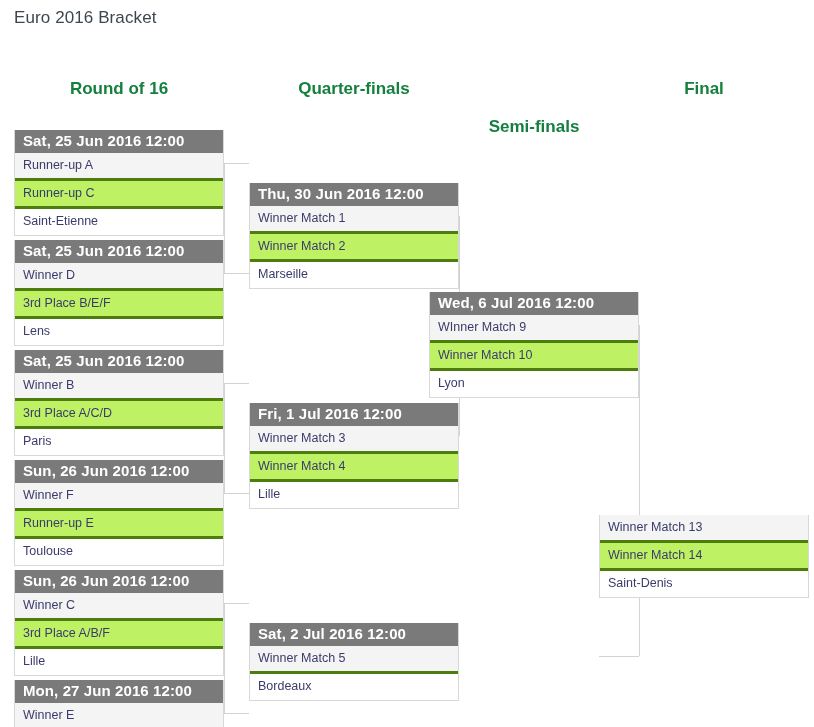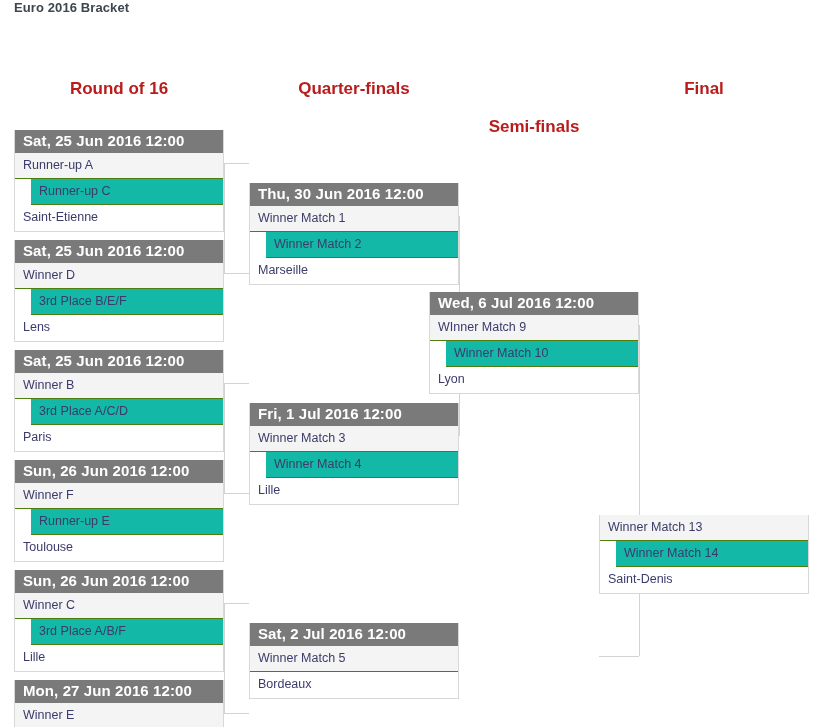--- a/index.html
+++ b/index.html
@@ -2,26 +2,26 @@
 <html><head>
 <meta charset="utf-8">
 <style>
   html,body{margin:0;padding:0;}
   body{
     width:814px;height:727px;overflow:hidden;background:#ffffff;
     font-family:"Liberation Sans", sans-serif;
     -webkit-font-smoothing:antialiased;
   }
   #page-title{
-    position:absolute;left:14px;top:0;
-    font-size:13px;font-weight:bold;color:#3d4650;letter-spacing:.1px;
+    position:absolute;left:14px;top:8px;
+    font-size:17px;font-weight:normal;color:#3d4650;letter-spacing:.1px;
   }
   .col-head{
     position:absolute;top:79px;width:210px;text-align:center;
-    font-size:17px;font-weight:bold;color:#b91c1c;
+    font-size:17px;font-weight:bold;color:#15803d;
   }
   .bracket{position:absolute;left:0;top:0;width:814px;height:727px;}
   
   .lines{position:absolute;left:0;top:0;width:814px;height:727px;pointer-events:none;}
   .lines line{stroke:#d3d3d3;stroke-width:1;shape-rendering:crispEdges;}
   
   .match{
     position:absolute;width:210px;
     background:#ffffff;
     border:1px solid #d8d8d8;
@@ -32,23 +32,23 @@
     background:#7a7a7a;color:#ffffff;
     font-size:15px;font-weight:bold;
     padding:4px 8px 5px 8px;
     line-height:14px;
     letter-spacing:.1px;
   }
   .m-team{
     font-size:12.5px;color:#3b3b6b;
     padding:5px 8px 5px 8px;
     line-height:15px;
-    border-bottom:1px solid #4d7c0f;
+    border-bottom:3px solid #4d7c0f;
   }
-  .m-team.alt{background:#14b8a6;margin-left:16px;}
+  .m-team.alt{background:#bef264;}
   .m-team.plain{background:#f4f4f4;}
   .m-venue{
     font-size:12.5px;color:#3b3b6b;
     background:#ffffff;
     padding:5px 0 6px 8px;
     line-height:15px;
   }
 </style>
 </head>
 <body>

